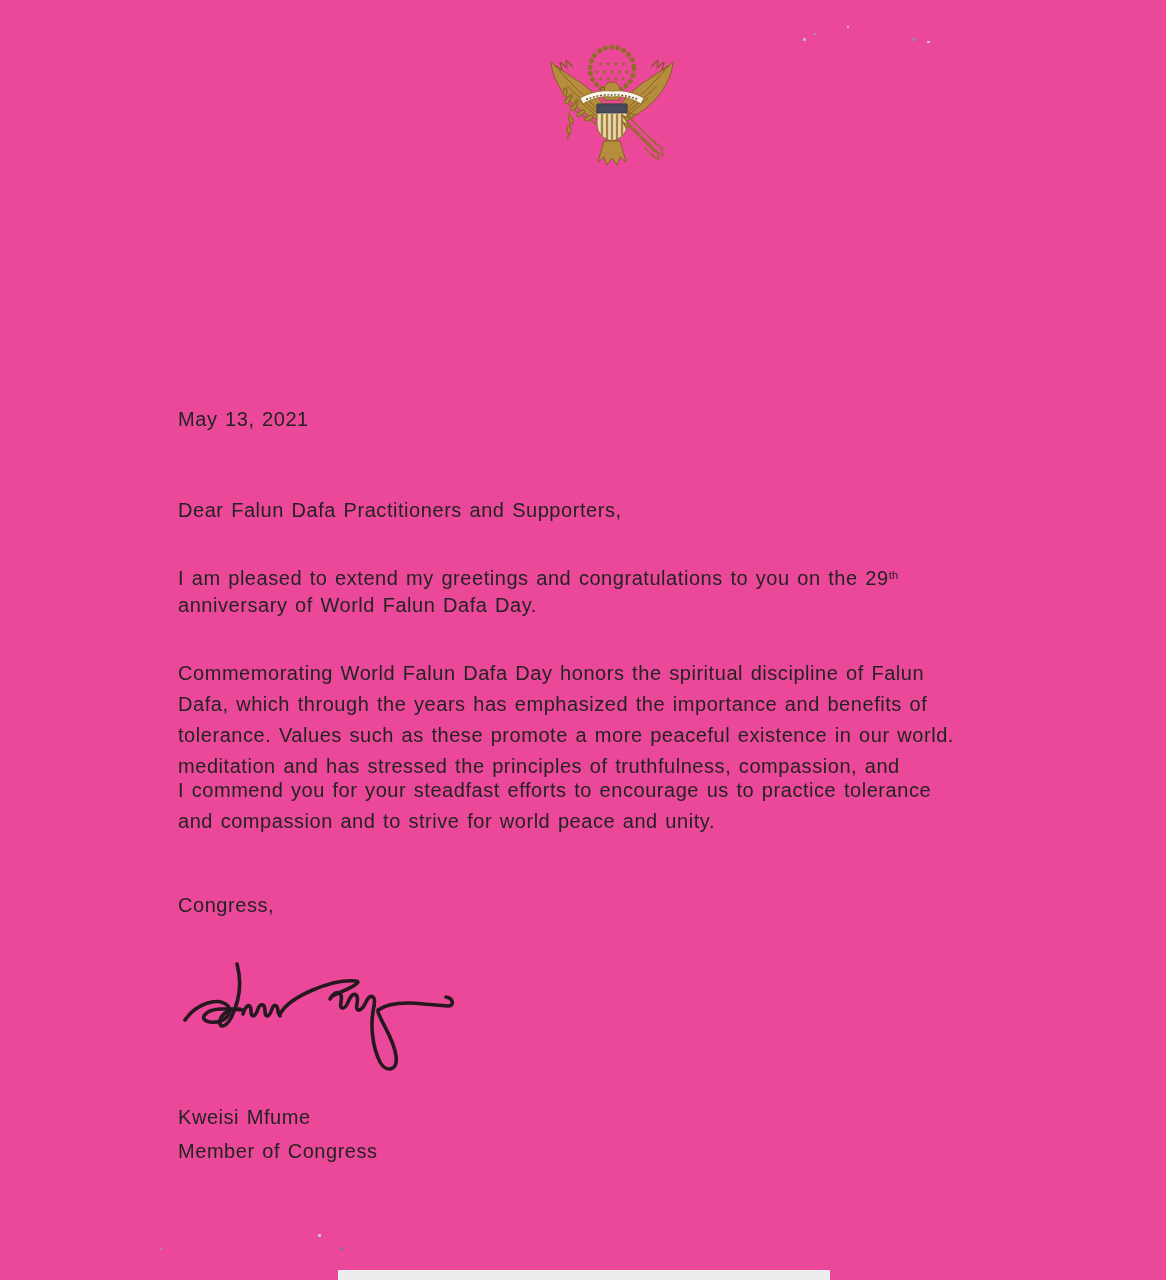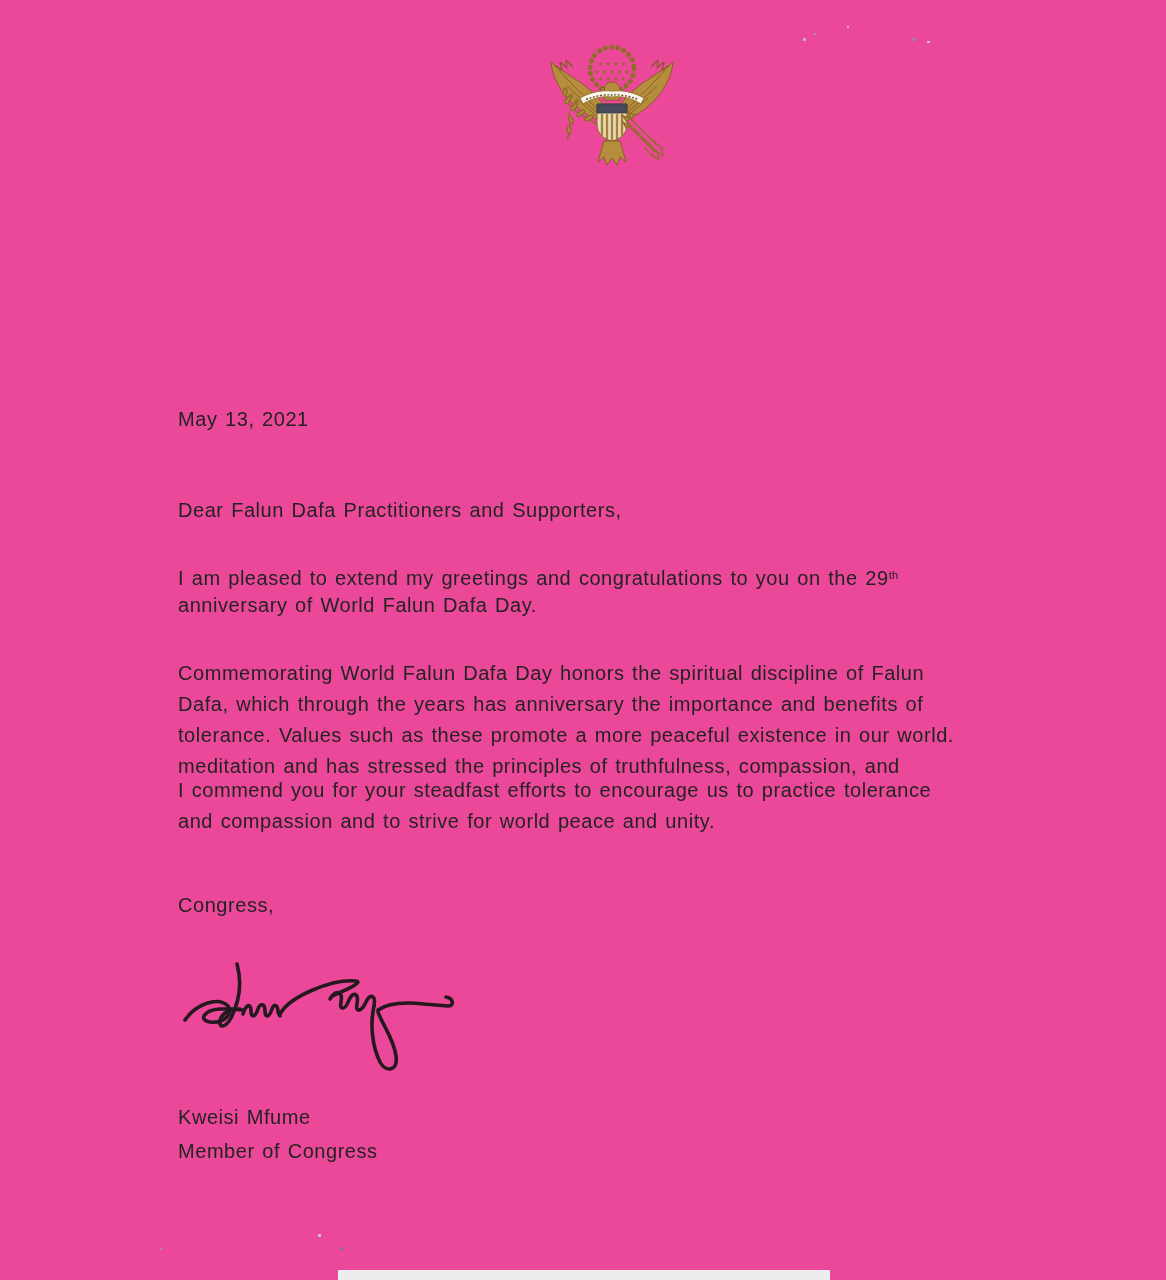--- a/index.html
+++ b/index.html
@@ -122,21 +122,21 @@
 
   <div class="block salutation">Dear Falun Dafa Practitioners and Supporters,</div>
 
   <div class="block p1">
     <span class="line"><span>I am pleased to extend my greetings and congratulations to you on the 29</span><sup class="ord">th</sup></span>
     <span class="line">anniversary of World Falun Dafa Day.</span>
   </div>
 
   <div class="block p2">
     <span class="line">Commemorating World Falun Dafa Day honors the spiritual discipline of Falun</span>
-    <span class="line">Dafa, which through the years has anniversary the importance and benefits of</span>
+    <span class="line">Dafa, which through the years has emphasized the importance and benefits of</span>
     <span class="line">tolerance. Values such as these promote a more peaceful existence in our world.</span>
     <span class="line">meditation and has stressed the principles of truthfulness, compassion, and</span>
   </div>
 
   <div class="block p3">
     <span class="line">I commend you for your steadfast efforts to encourage us to practice tolerance</span>
     <span class="line">and compassion and to strive for world peace and unity.</span>
   </div>
 
   <div class="block closing">Congress,</div>

